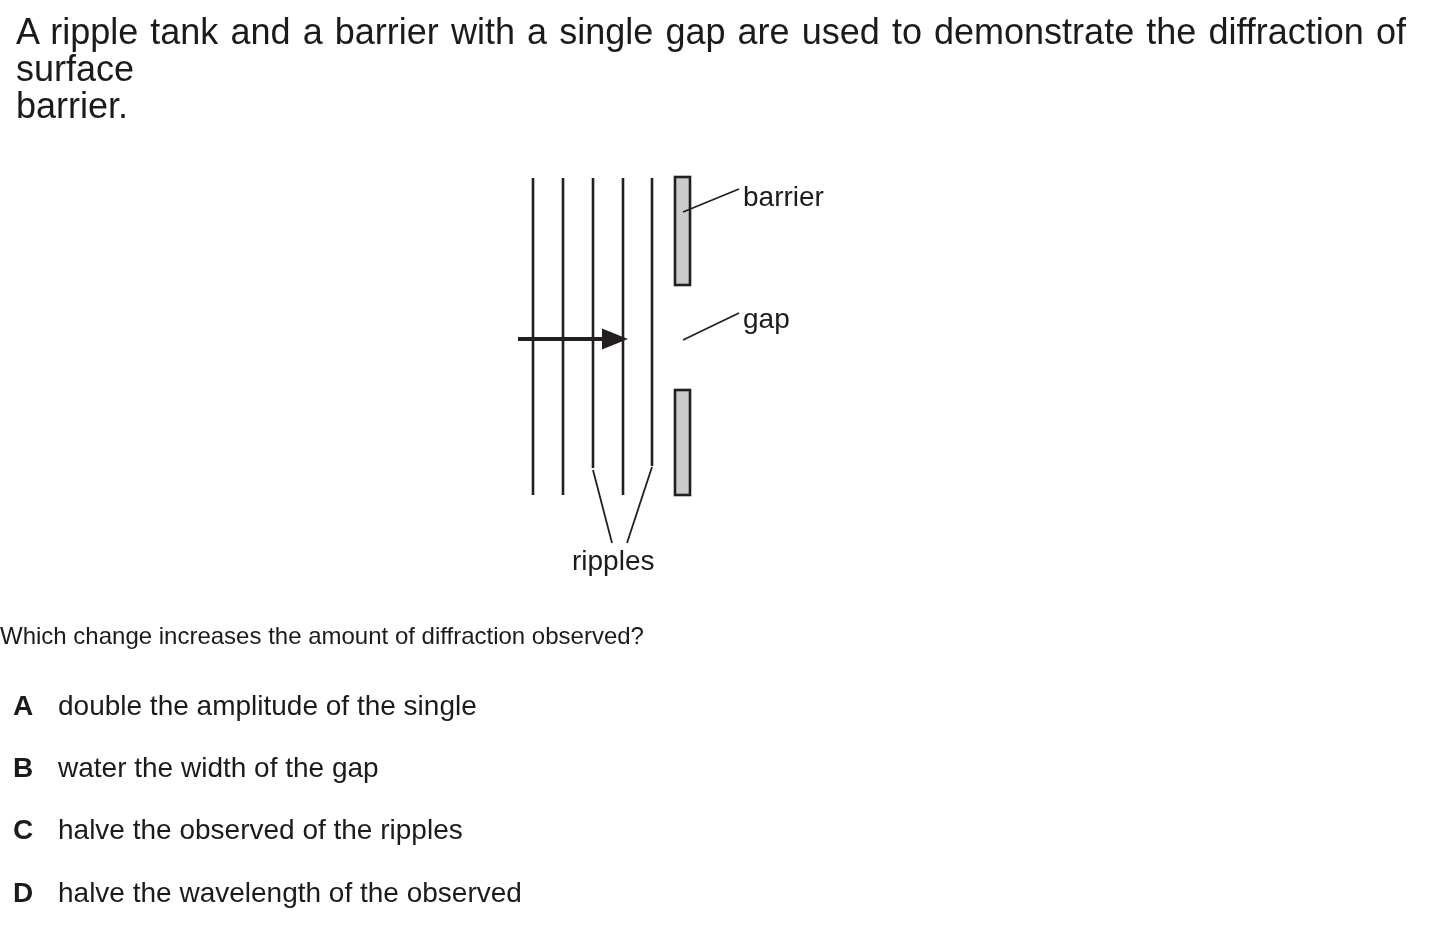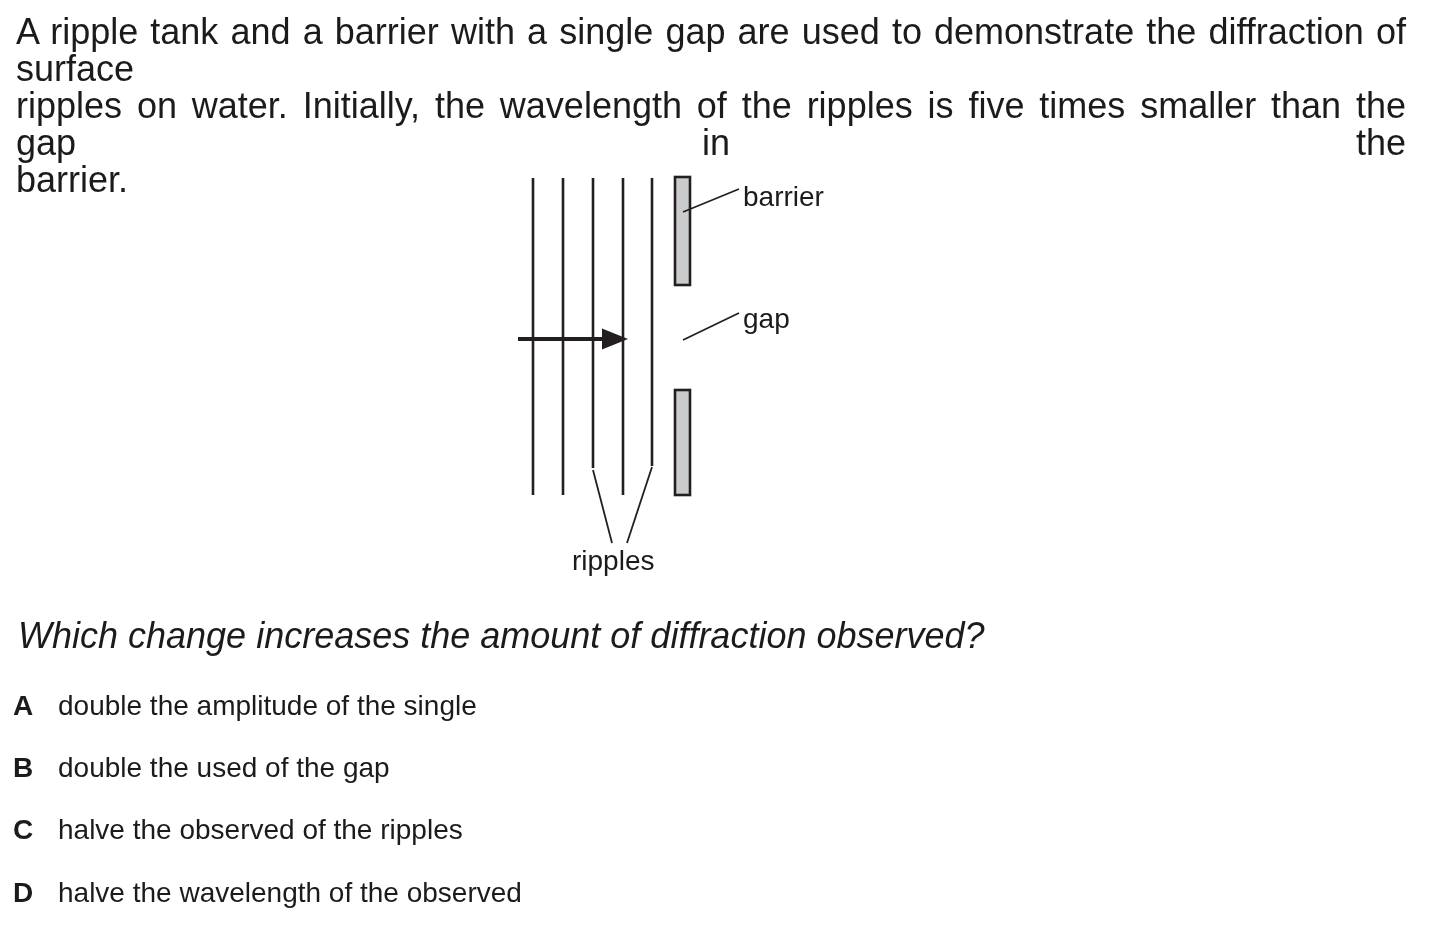--- a/index.html
+++ b/index.html
@@ -12,22 +12,22 @@
     position: relative;
   }
   .abs { position: absolute; }
   .intro {
     left: 16px; top: 13px; width: 1390px;
     font-size: 36px; line-height: 37px;
   }
   .intro .jline { text-align: justify; text-align-last: justify; }
   .intro .lastline { text-align: left; }
   .question {
-    left: 18px; top: 617px;
-    font-size: 36px; line-height: 37px; font-style: italic;
+    left: 0; top: 617px;
+    font-size: 24px; line-height: 37px;
   }
   .option-row {
     left: 13px;
     font-size: 28px; line-height: 37px;
     display: flex;
   }
   .option-letter { font-weight: bold; width: 45px; flex: 0 0 45px; }
   .option-text { }
   #opt-a { top: 687px; }
   #opt-b { top: 749px; }
@@ -38,21 +38,20 @@
     font-family: "Liberation Sans", "DejaVu Sans", sans-serif;
     font-size: 28px;
     fill: #1b1b1b;
   }
 </style>
 </head>
 <body>
 
 <div class="abs intro">
   <div class="jline">A ripple tank and a barrier with a single gap are used to demonstrate the diffraction of surface</div>
-  <div class="jline">ripples on water. Initially, the wavelength of the ripples is five times smaller than the gap in the</div>
   <div class="lastline">barrier.</div>
 </div>
 
 <svg class="abs diagram-svg" width="420" height="430" viewBox="0 0 420 430" xmlns="http://www.w3.org/2000/svg">
 
   <g stroke="#231f20" stroke-width="2.6" fill="none">
     <line x1="93" y1="18" x2="93" y2="335"></line>
     <line x1="123" y1="18" x2="123" y2="335"></line>
     <line x1="153" y1="18" x2="153" y2="308"></line>
     <line x1="183" y1="18" x2="183" y2="335"></line>
@@ -80,21 +79,21 @@
 </svg>
 
 <div class="abs question">Which change increases the amount of diffraction observed?</div>
 
 <div class="abs option-row" id="opt-a">
   <span class="option-letter">A</span>
   <span class="option-text">double the amplitude of the single</span>
 </div>
 <div class="abs option-row" id="opt-b">
   <span class="option-letter">B</span>
-  <span class="option-text">double the used of the gap</span>
+  <span class="option-text">water the width of the gap</span>
 </div>
 <div class="abs option-row" id="opt-c">
   <span class="option-letter">C</span>
   <span class="option-text">halve the observed of the ripples</span>
 </div>
 <div class="abs option-row" id="opt-d">
   <span class="option-letter">D</span>
   <span class="option-text">halve the wavelength of the observed</span>
 </div>
 

